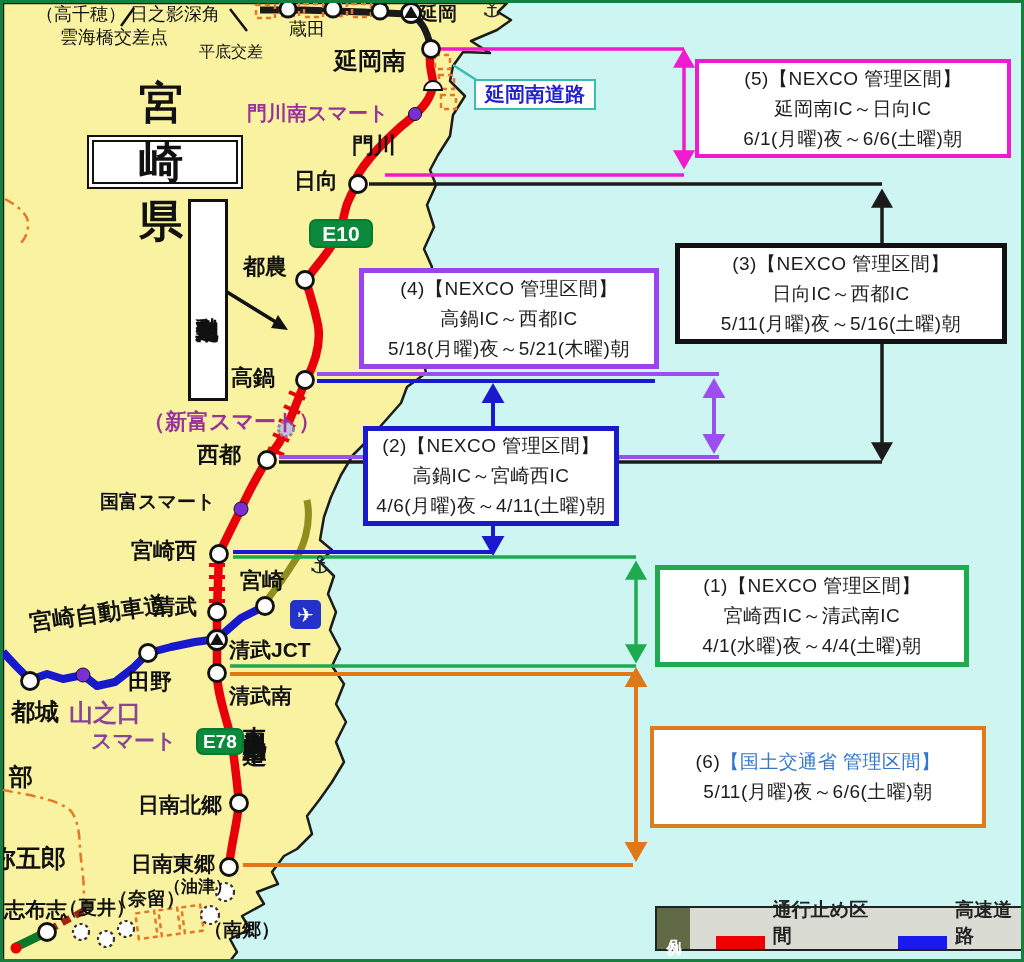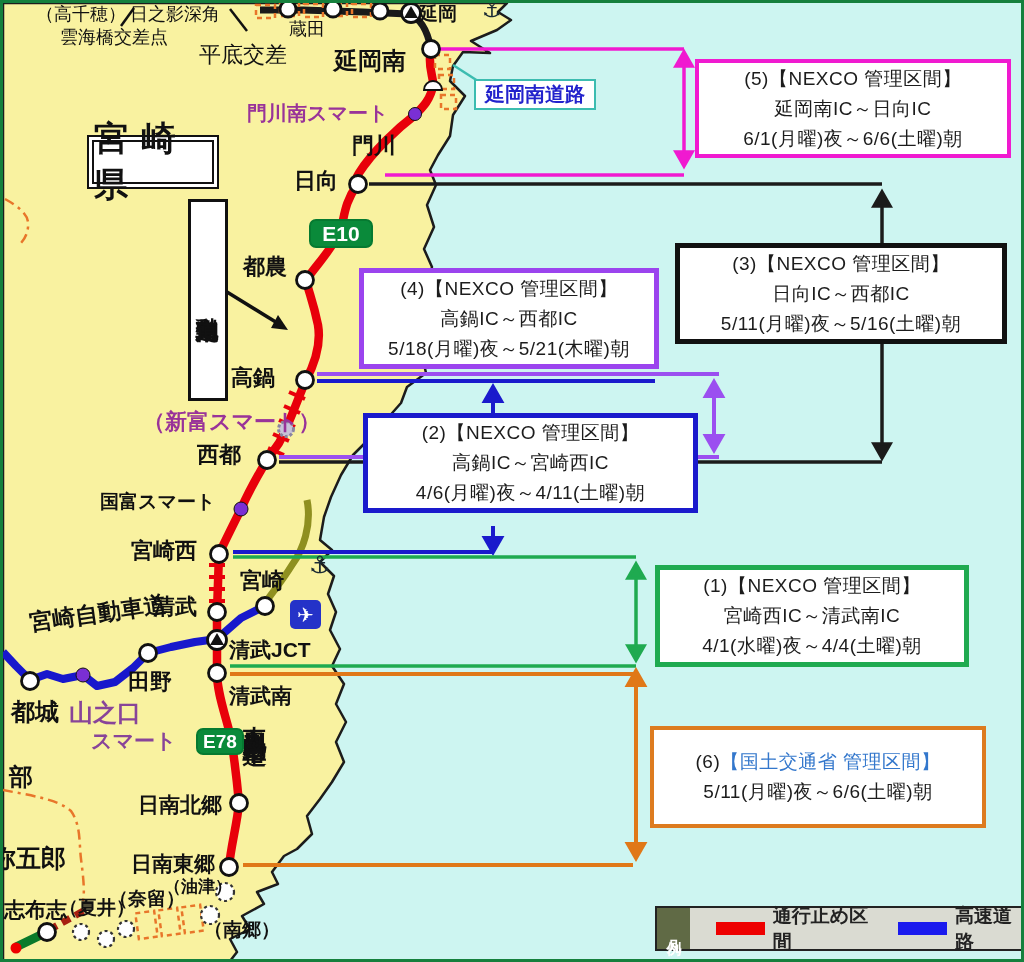--- a/index.html
+++ b/index.html
@@ -18,21 +18,21 @@
            display:flex;align-items:center;justify-content:center;font-weight:bold;color:#111;}
   .roadbox{position:absolute;background:#fff;border:3px solid #111;box-sizing:border-box;
            display:flex;align-items:center;justify-content:center;font-weight:bold;color:#111;}
   .shield{position:absolute;background:#0a8a3a;color:#fff;font-weight:bold;border-radius:7px;
           display:flex;align-items:center;justify-content:center;border:2px solid #067a31;box-sizing:border-box;}
   #legend{position:absolute;left:652px;top:903px;width:368px;height:45px;background:#dadbd2;
           border:2.5px solid #222;box-sizing:border-box;display:flex;align-items:stretch;}
   #legend .tab{width:33px;background:#606a45;color:#fff;font-size:15px;font-weight:bold;
           display:flex;align-items:center;justify-content:center;writing-mode:vertical-rl;
           text-orientation:upright;letter-spacing:2px;}
-  #legend .body{flex:1;display:flex;align-items:center;font-size:19px;font-weight:bold;color:#222;}
+  #legend .body{flex:1;display:flex;align-items:flex-end;font-size:19px;font-weight:bold;color:#222;}
   #legend .sw{display:inline-block;width:56px;height:13px;margin:0 8px 0 26px;}
   .glyph{position:absolute;font-family:"DejaVu Sans",sans-serif;line-height:1;}
   #airport{position:absolute;left:287px;top:597px;width:31px;height:29px;background:#2432c8;
            border-radius:5px;color:#fff;display:flex;align-items:center;justify-content:center;font-size:20px;}
 </style>
 </head>
 <body>
 
 <div id="stage">
 
@@ -179,21 +179,21 @@
       <circle cx="123" cy="926" r="8"></circle>
         <circle cx="103" cy="936" r="8"></circle>
         <circle cx="78" cy="929" r="8"></circle>
     </g>
     <circle cx="13" cy="945" r="5.5" fill="#ee0000"></circle>
   </svg>
 
   <div class="lb thin" style="left:33px;top:2px;font-size:18px;">（高千穂）</div>
   <div class="lb thin" style="left:127px;top:2px;font-size:18px;">日之影深角</div>
   <div class="lb thin" style="left:57px;top:25px;font-size:18px;">雲海橋交差点</div>
-  <div class="lb thin" style="left:196px;top:40px;font-size:22px;text-align:center;">平底交差</div>
+  <div class="lb thin" style="left:196px;top:40px;font-size:16px;text-align:center;">平底交差</div>
   <div class="lb thin" style="left:286px;top:17px;font-size:18px;">蔵田</div>
   <div class="lb" style="left:416px;top:1px;font-size:19px;">延岡</div>
   <div class="lb" style="left:331px;top:45px;font-size:24px;">延岡南</div>
   <div class="lb" style="left:349px;top:83px;font-size:22px;margin-top:48px;">門川</div>
   <div class="lb" style="left:244px;top:99px;font-size:20px;color:#993399;">門川南スマート</div>
   <div class="lb" style="left:291px;top:166px;font-size:22px;">日向</div>
   <div class="lb" style="left:240px;top:252px;font-size:22px;">都農</div>
   <div class="lb" style="left:228px;top:363px;font-size:22px;">高鍋</div>
   <div class="lb" style="left:140px;top:407px;font-size:22px;color:#993399;">（新富スマート）</div>
   <div class="lb" style="left:194px;top:440px;font-size:22px;">西都</div>
@@ -214,21 +214,21 @@
   <div class="lb" style="left:-12px;top:842px;font-size:25px;">弥五郎</div>
   <div class="lb" style="left:1px;top:895px;font-size:21px;">志布志</div>
   <div class="lb" style="left:56px;top:895px;font-size:19px;">（夏井）</div>
   <div class="lb" style="left:106px;top:887px;font-size:19px;font-family:Liberation Mono, monospace;">（奈留）</div>
   <div class="lb" style="left:201px;top:917px;font-size:19px;">（南郷）</div>
 
   <div class="lb" style="left:26px;top:598px;font-size:23px;transform:rotate(-8deg);">宮崎自動車道</div>
 
   <div class="lb vert" style="left:238px;top:703px;font-size:24px;">東九州自動車道</div>
 
-  <div class="namebox" style="left:84px;top:132px;width:132px;height:54px;font-size:34px;letter-spacing:2px;">宮 崎 県</div>
+  <div class="namebox" style="left:84px;top:132px;width:156px;height:54px;font-size:44px;letter-spacing:2px;padding-left:45px;">宮 崎 県</div>
   <div class="roadbox vert" style="left:185px;top:196px;width:40px;height:202px;font-size:23px;letter-spacing:0;">東九州自動車道</div>
   <div class="roadbox" style="left:471px;top:76px;width:122px;height:31px;font-size:20px;color:#2222cc;border:2px solid #3cbcb0;">延岡南道路</div>
 
   <div class="shield" style="left:306px;top:216px;width:64px;height:29px;font-size:21px;text-align:right;">E10</div>
   <div class="shield" style="left:193px;top:725px;width:48px;height:27px;font-size:19px;">E78</div>
 
   <div class="callout" style="left:692px;top:56px;width:316px;height:99px;border-color:#f01ad0;border-width:4px;">
     <div><span>(5)</span><span>【NEXCO 管理区間】</span></div>
     <div>延岡南IC～日向IC</div>
     <div>6/1(月曜)夜～6/6(土曜)朝</div>
@@ -236,21 +236,21 @@
   <div class="callout" style="left:672px;top:240px;width:332px;height:101px;border-color:#111;">
     <div><span>(3)</span><span>【NEXCO 管理区間】</span></div>
     <div>日向IC～西都IC</div>
     <div>5/11(月曜)夜～5/16(土曜)朝</div>
   </div>
   <div class="callout" style="left:356px;top:265px;width:300px;height:101px;border-color:#9b44ee;">
     <div><span>(4)</span><span>【NEXCO 管理区間】</span></div>
     <div>高鍋IC～西都IC</div>
     <div>5/18(月曜)夜～5/21(木曜)朝</div>
   </div>
-  <div class="callout" style="left:360px;top:410px;width:335px;height:100px;border-color:#1a1acc;">
+  <div class="callout" style="left:360px;top:423px;width:256px;height:100px;border-color:#1a1acc;">
     <div><span>(2)</span><span>【NEXCO 管理区間】</span></div>
     <div>高鍋IC～宮崎西IC</div>
     <div>4/6(月曜)夜～4/11(土曜)朝</div>
   </div>
   <div class="callout" style="left:652px;top:562px;width:314px;height:102px;border-color:#1faa50;">
     <div><span>(1)</span><span>【NEXCO 管理区間】</span></div>
     <div>宮崎西IC～清武南IC</div>
     <div>4/1(水曜)夜～4/4(土曜)朝</div>
   </div>
   <div class="callout" style="left:647px;top:723px;width:336px;height:102px;border-color:#dd7b1f;border-width:4px;">

